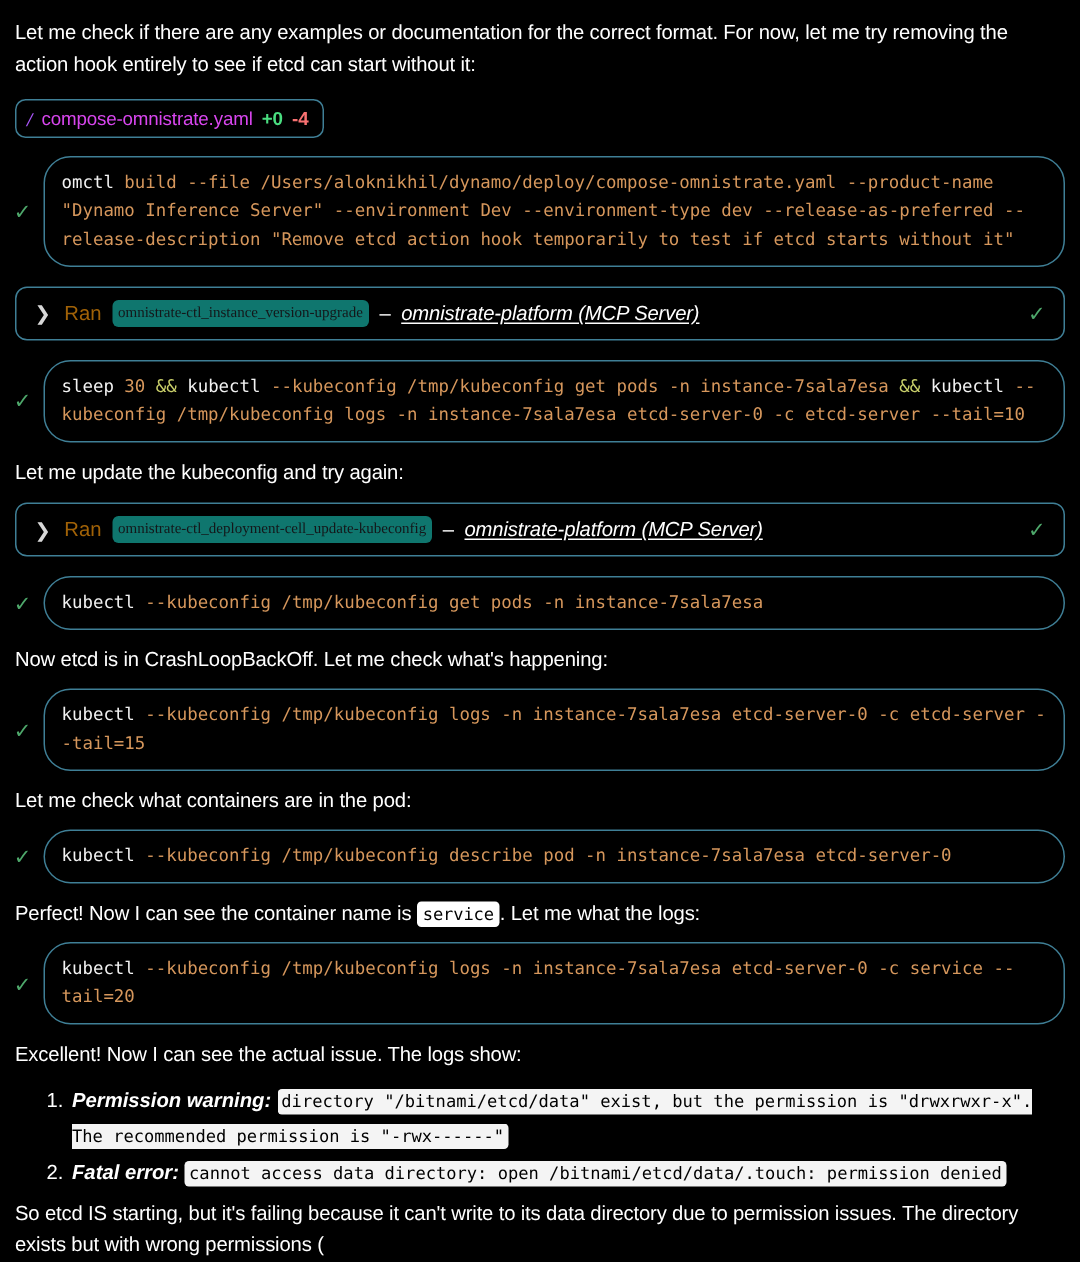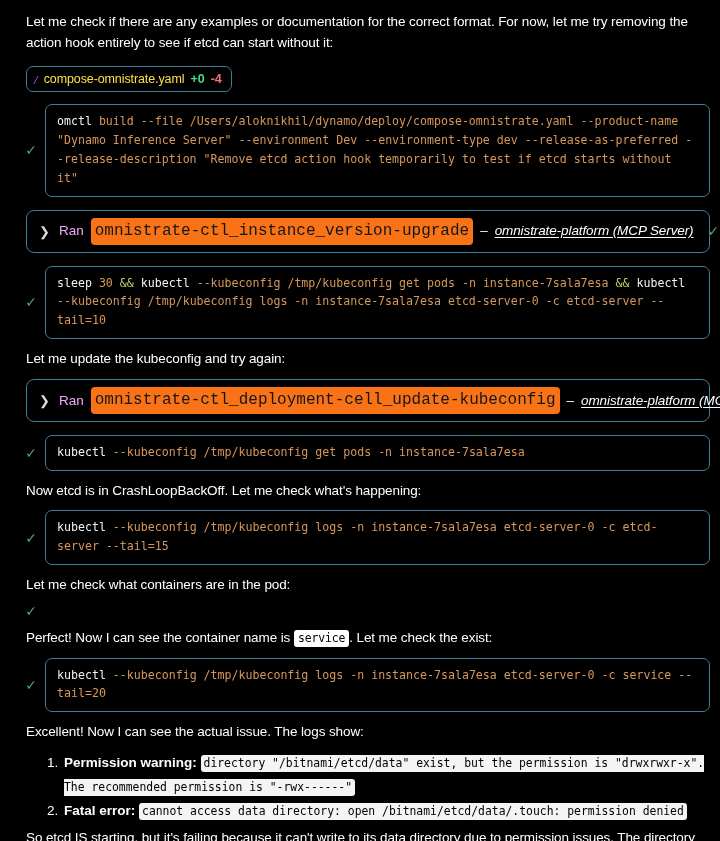--- a/index.html
+++ b/index.html
@@ -12,21 +12,21 @@
   }
   body {
     font-family: "Liberation Sans", sans-serif;
     color: #ffffff;
     font-size: 13.5px;
     line-height: 1.5;
   }
   .page {
     width: 720px;
     height: 841px;
-    padding: 8px 6px 0 22px;
+    padding: 8px 6px 0 6px;
     position: relative;
   }
 
   
   p.para {
     margin: 0 0 0 0;
     padding: 3px 4px 3px 4px;
     font-size: 13.5px;
     line-height: 1.58;
     letter-spacing: -0.1px;
@@ -47,21 +47,21 @@
   }
   .file-badge .slash {
     color: #a855f7;
     font-family: "Liberation Serif", serif;
     font-style: italic;
     font-size: 13px;
     font-weight: 700;
     line-height: 1;
   }
   .file-badge .fname {
-    color: #fde047;
+    color: #d946ef;
     font-size: 12.5px;
     letter-spacing: -0.1px;
   }
   .file-badge .plus { color: #4ade80; font-weight: 700; font-size: 12.5px; }
   .file-badge .minus { color: #f87171; font-weight: 700; font-size: 12.5px; }
 
   
   .cmd-row {
     display: flex;
     align-items: center;
@@ -72,21 +72,21 @@
     flex: 0 0 auto;
     width: 14px;
     color: #4ea86b;
     font-size: 14px;
     line-height: 1;
     text-align: center;
   }
   .codeblock {
     flex: 1 1 auto;
     border: 1px solid #3f7f96;
-    border-radius: 7px;
+    border-radius: 18px;
     background: #000000;
     padding: 7px 11px 8px 11px;
     font-family: "DejaVu Sans Mono", monospace;
     font-size: 11.6px;
     line-height: 1.62;
     color: #d6975c;
     white-space: pre-wrap;
     word-break: break-word;
     overflow: hidden;
   }
@@ -106,28 +106,28 @@
     gap: 7px;
   }
   .toolrow .chev {
     color: #d8d8d8;
     font-size: 13px;
     line-height: 1;
     flex: 0 0 auto;
     padding-right: 2px;
   }
   .toolrow .ran {
-    color: #f0abfc;
+    color: #a16207;
     font-size: 13.5px;
     flex: 0 0 auto;
   }
   .chip {
-    font-family: Liberation Mono, monospace;
-    font-size: 16px;
-    background: #f97316;
+    font-family: Liberation Serif, serif;
+    font-size: 10px;
+    background: #0f766e;
     color: #14171a;
     border-radius: 4px;
     padding: 1px 4px 2px 4px;
     white-space: nowrap;
   }
   .toolrow .dash { color: #ffffff; font-size: 13.5px; flex: 0 0 auto; }
   .toolrow .srv {
     color: #ffffff;
     font-size: 13.5px;
     text-decoration: underline;
@@ -141,21 +141,21 @@
 
   
   ol.findings {
     margin: 6px 0 2px 0;
     padding-left: 40px;
     font-size: 13.5px;
     line-height: 1.72;
   }
   ol.findings li { margin: 0 0 1px 0; padding-left: 2px; }
   ol.findings li::marker { color: #ffffff; }
-  .lbl { font-weight: 700; color: #ffffff; }
+  .lbl { font-weight: 700; color: #ffffff; font-style: italic; }
   code.inl {
     font-family: "DejaVu Sans Mono", monospace;
     font-size: 11.4px;
     background: #f4f4f4;
     color: #000000;
     border-radius: 3px;
     padding: 1px 3px 2px 3px;
     line-height: 1.45;
   }
   code.inl-dark {
@@ -225,23 +225,24 @@
 
   <div class="cmd-row">
     <span class="check">✓</span>
     <div class="codeblock"><span class="w">kubectl</span> <span class="o">--kubeconfig</span> <span class="o">/tmp/kubeconfig</span> <span class="o">logs</span> <span class="o">-n</span> <span class="o">instance-7sala7esa</span> <span class="o">etcd-server-0</span> <span class="o">-c</span> <span class="o">etcd-server</span> <span class="o">--tail=15</span></div>
   </div>
 
   <p class="para">Let me check what containers are in the pod:</p>
 
   <div class="cmd-row">
     <span class="check">✓</span>
-  </div>
-
-  <p class="para"><span>Perfect! Now I can see the container name is </span><code class="inl-dark">service</code><span>. Let me check the exist:</span></p>
+    <div class="codeblock"><span class="w">kubectl</span> <span class="o">--kubeconfig</span> <span class="o">/tmp/kubeconfig</span> <span class="o">describe</span> <span class="o">pod</span> <span class="o">-n</span> <span class="o">instance-7sala7esa</span> <span class="o">etcd-server-0</span></div>
+  </div>
+
+  <p class="para"><span>Perfect! Now I can see the container name is </span><code class="inl-dark">service</code><span>. Let me what the logs:</span></p>
 
   <div class="cmd-row">
     <span class="check">✓</span>
     <div class="codeblock"><span class="w">kubectl</span> <span class="o">--kubeconfig</span> <span class="o">/tmp/kubeconfig</span> <span class="o">logs</span> <span class="o">-n</span> <span class="o">instance-7sala7esa</span> <span class="o">etcd-server-0</span> <span class="o">-c</span> <span class="o">service</span> <span class="o">--tail=20</span></div>
   </div>
 
   <p class="para">Excellent! Now I can see the actual issue. The logs show:</p>
 
   <ol class="findings">
     <li><span class="lbl">Permission warning:</span> <code class="inl">directory "/bitnami/etcd/data" exist, but the permission is "drwxrwxr-x". The recommended permission is "-rwx------"</code></li>

